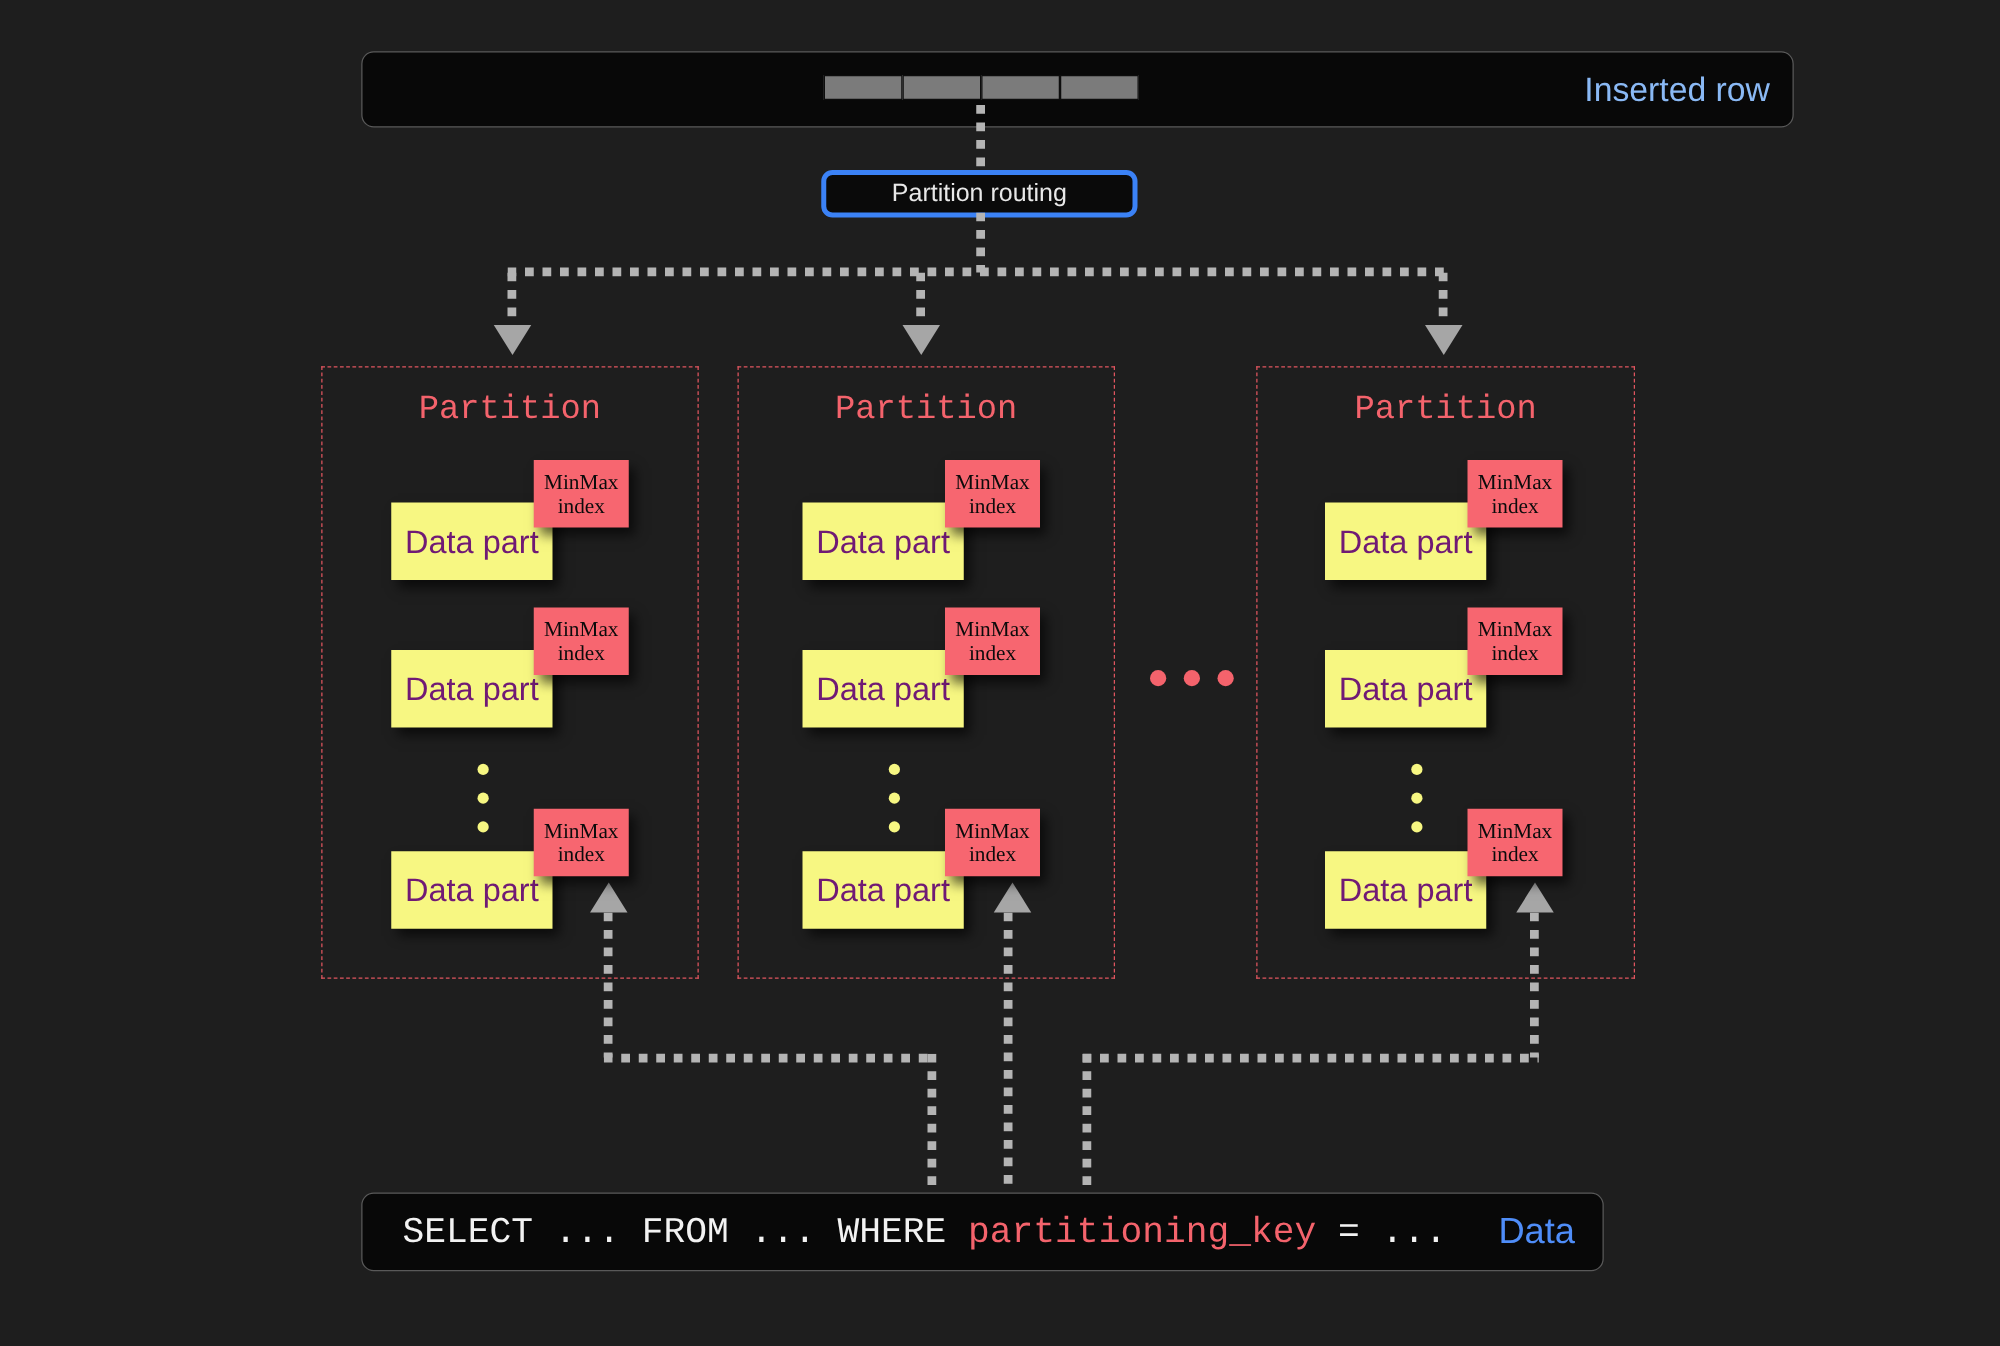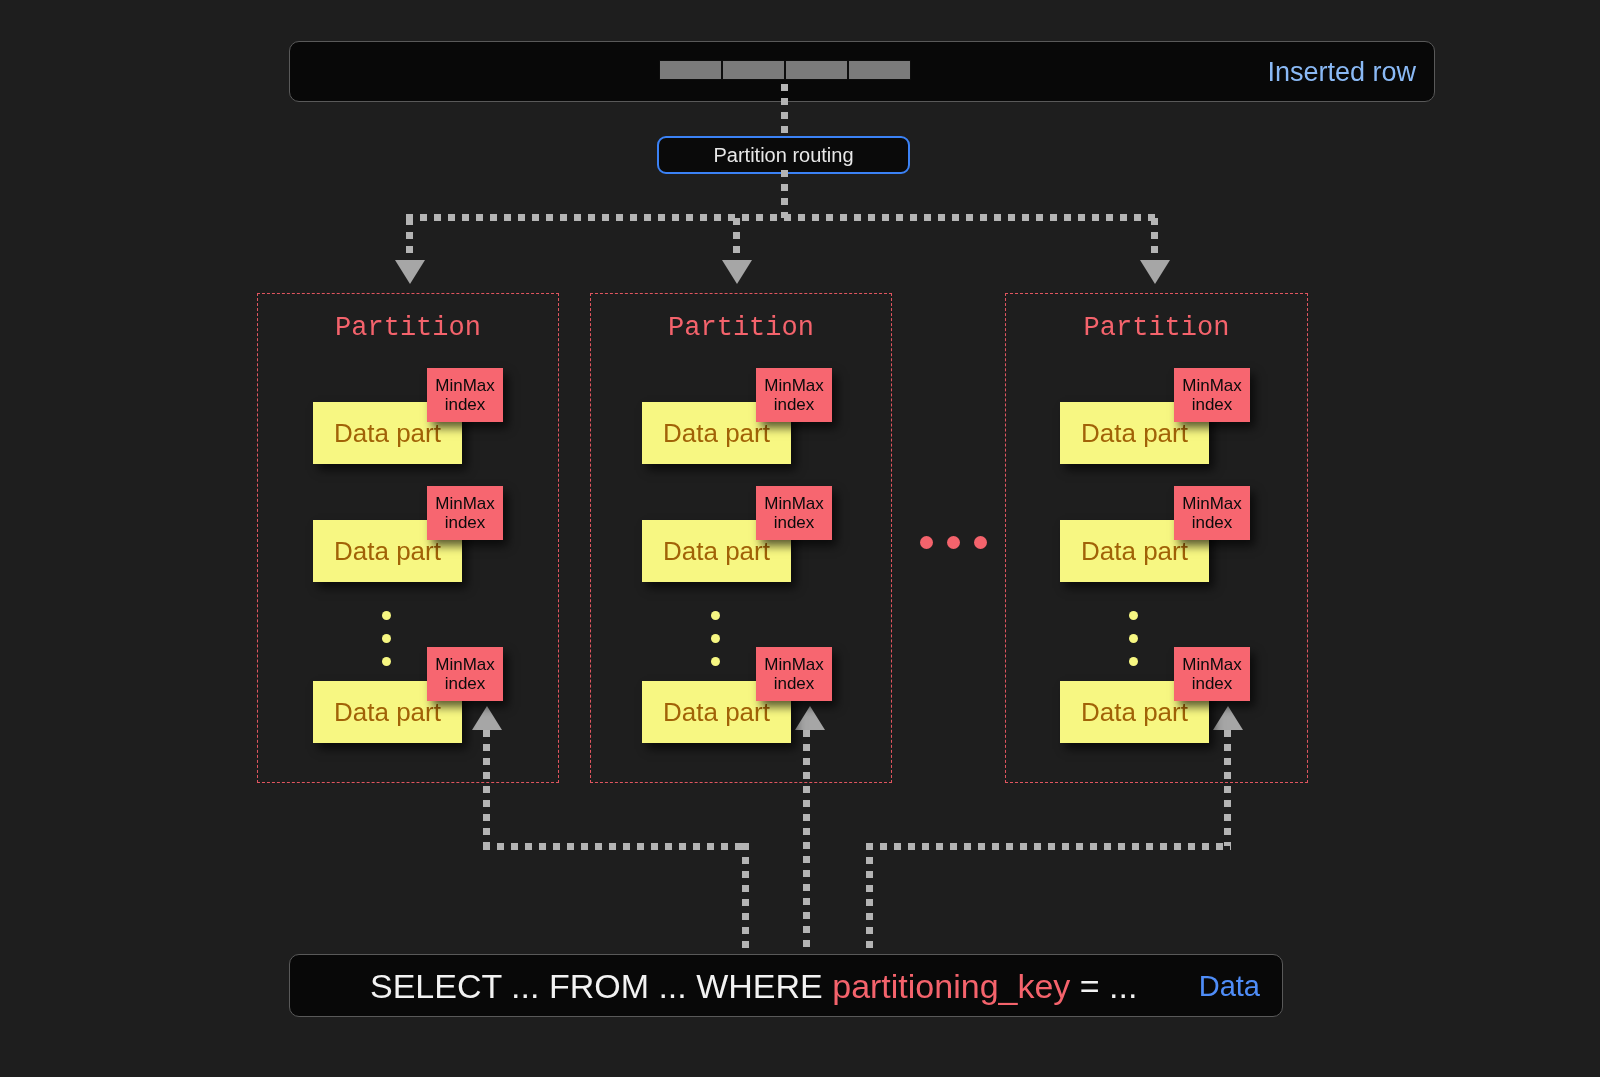--- a/index.html
+++ b/index.html
@@ -53,21 +53,21 @@
     height: 20px;
     background: #7b7b7b;
     border: 1px solid #0d0d0d;
     box-sizing: border-box;
   }
 
   
   .pill {
     position: absolute;
     background: #0a0a0a;
-    border: 2px solid #3b82f6;
+    border: 4px solid #3b82f6;
     border-radius: 9px;
     box-sizing: border-box;
     color: #e8e8e8;
     font-size: 20px;
     display: flex;
     align-items: center;
     justify-content: center;
     white-space: nowrap;
   }
   #partition-routing-box {
@@ -88,25 +88,24 @@
     left: 289px;
     top: 954px;
     width: 994px;
     height: 63px;
   }
   #query-text {
     position: absolute;
     left: 32px;
     top: 50%;
     transform: translateY(-50%);
-    font-family: Liberation Sans, sans-serif;
-    font-size: 34px;
+    font-family: Liberation Mono, monospace;
+    font-size: 29px;
     color: #f2f2f2;
     white-space: pre;
-    margin-left: 48px;
   }
   #query-text .kw-key { color: #f4636c; }
   #query-label {
     position: absolute;
     right: 22px;
     top: 50%;
     transform: translateY(-50%);
     color: #4f8df8;
     font-size: 29px;
     white-space: nowrap;
@@ -164,25 +163,25 @@
   #partition-title-0 { left: 257px;  width: 302px; }
   #partition-title-1 { left: 590px;  width: 302px; }
   #partition-title-2 { left: 1005px; width: 303px; }
 
   
   .part-group { position: absolute; width: 200px; height: 100px; }
   .data-part {
     position: absolute;
     left: 0;
     top: 34px;
-    width: 149px;
+    width: 129px;
     height: 62px;
     background: #f7f782;
     box-shadow: 5px 6px 9px rgba(0,0,0,0.62);
-    color: #a16207;
+    color: #701a75;
     font-size: 26px;
     display: flex;
     align-items: center;
     justify-content: center;
     white-space: nowrap;
     z-index: 1;
   }
   .minmax {
     position: absolute;
     left: 114px;
@@ -193,20 +192,21 @@
     box-shadow: 5px 6px 9px rgba(0,0,0,0.62);
     color: #0b0b0b;
     font-size: 17px;
     line-height: 1.12;
     text-align: center;
     display: flex;
     flex-direction: column;
     align-items: center;
     justify-content: center;
     z-index: 2;
+    font-family: Liberation Serif, serif;
   }
 
   
   .vdots { position: absolute; }
   .vdots i {
     display: block;
     width: 9px; height: 9px;
     border-radius: 50%;
     background: #f7f782;
     margin-bottom: 14px;

